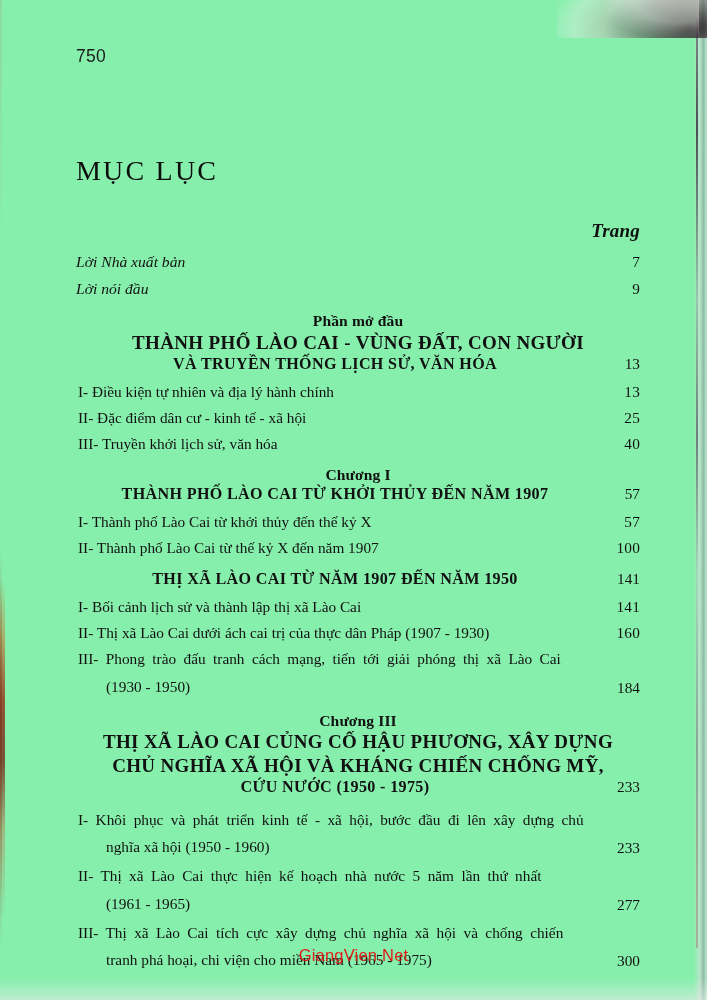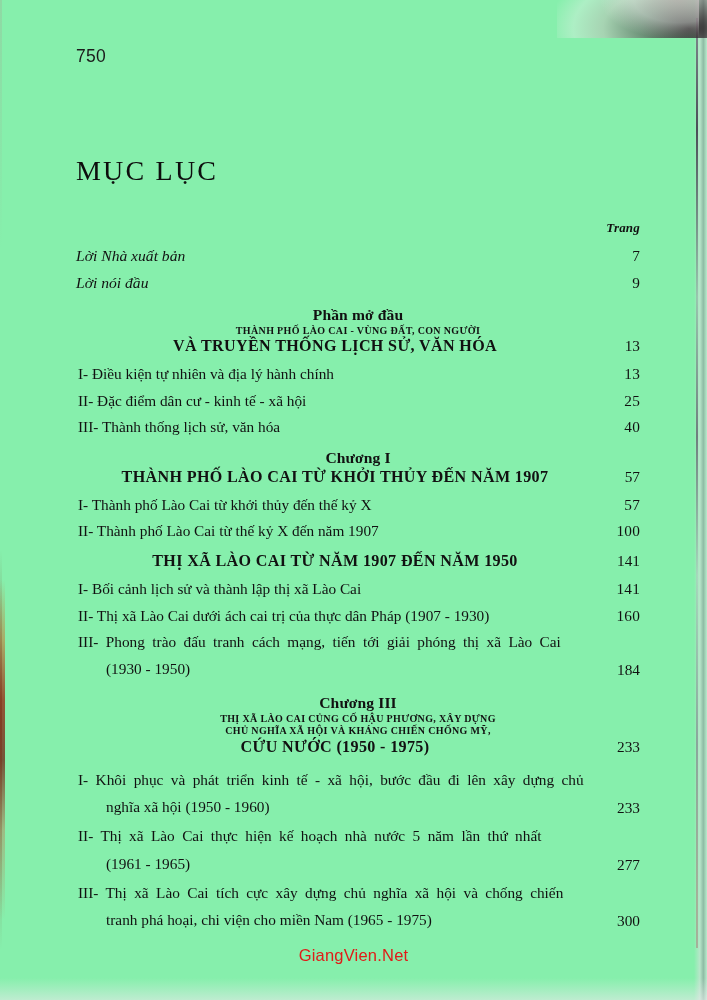--- a/index.html
+++ b/index.html
@@ -126,21 +126,21 @@
     font-size: 28px;
     font-weight: 400;
     letter-spacing: 2.2px;
     color: #0d0d0d;
     line-height: 1.1;
   }
 
   .trang {
     margin-top: 33px;
     text-align: right;
-    font-size: 13px;
+    font-size: 19px;
     font-style: italic;
     font-weight: bold;
     letter-spacing: 0.2px;
   }
 
   
   .row {
     display: flex;
     align-items: flex-start;
     justify-content: center;
@@ -164,21 +164,21 @@
   .section-head {
     text-align: center;
     font-weight: bold;
     line-height: 1.26;
   }
   .section-head .part-label {
     font-size: 15.6px;
     letter-spacing: 0.1px;
   }
   .section-head .part-title {
-    font-size: 10px;
+    font-size: 19px;
     letter-spacing: 0.35px;
   }
 
   .head-block { margin-top: 14px; }
 
   
   .head-row {
     display: flex;
     align-items: flex-end;
     justify-content: space-between;
@@ -292,21 +292,21 @@
 
     <div class="row item-row">
       <span class="label">I- Điều kiện tự nhiên và địa lý hành chính</span>
       <span class="pg">13</span>
     </div>
     <div class="row item-row">
       <span class="label">II- Đặc điểm dân cư - kinh tế - xã hội</span>
       <span class="pg">25</span>
     </div>
     <div class="row item-row">
-      <span class="label">III- Thành thống lịch sử, văn hóa</span>
+      <span class="label">III- Truyền khởi lịch sử, văn hóa</span>
       <span class="pg">40</span>
     </div>
 
     <div class="head-block">
       <div class="section-head">
         <div class="part-label">Chương I</div>
       </div>
       <div class="head-row">
         <span class="head-text">THÀNH PHỐ LÀO CAI TỪ KHỞI THỦY ĐẾN NĂM 1907</span>
         <span class="pg">57</span>

